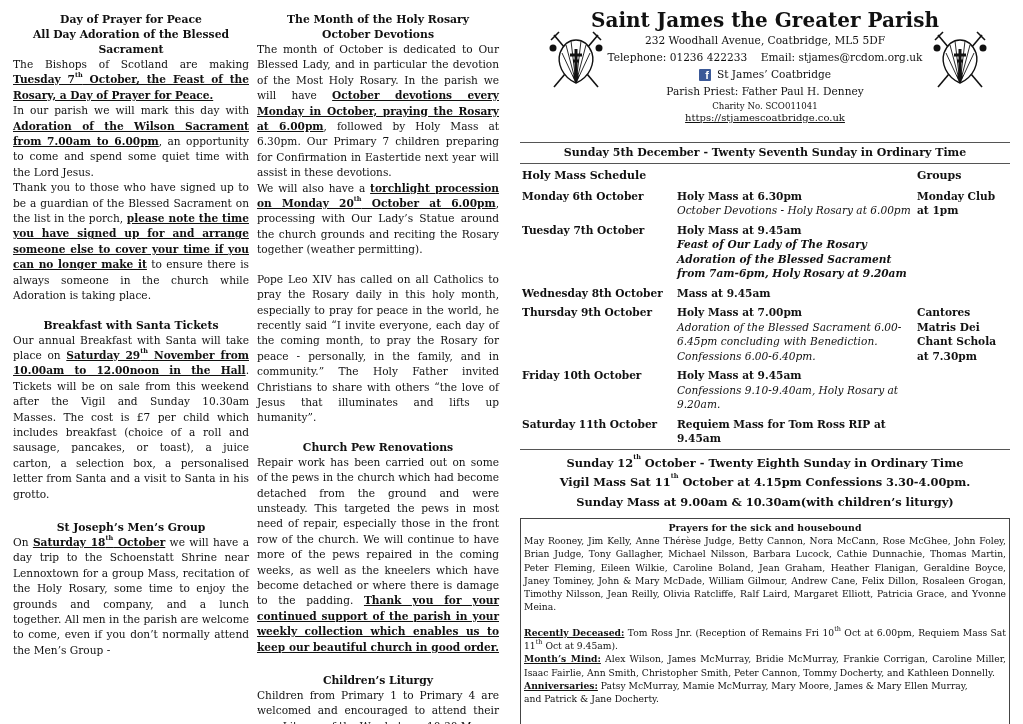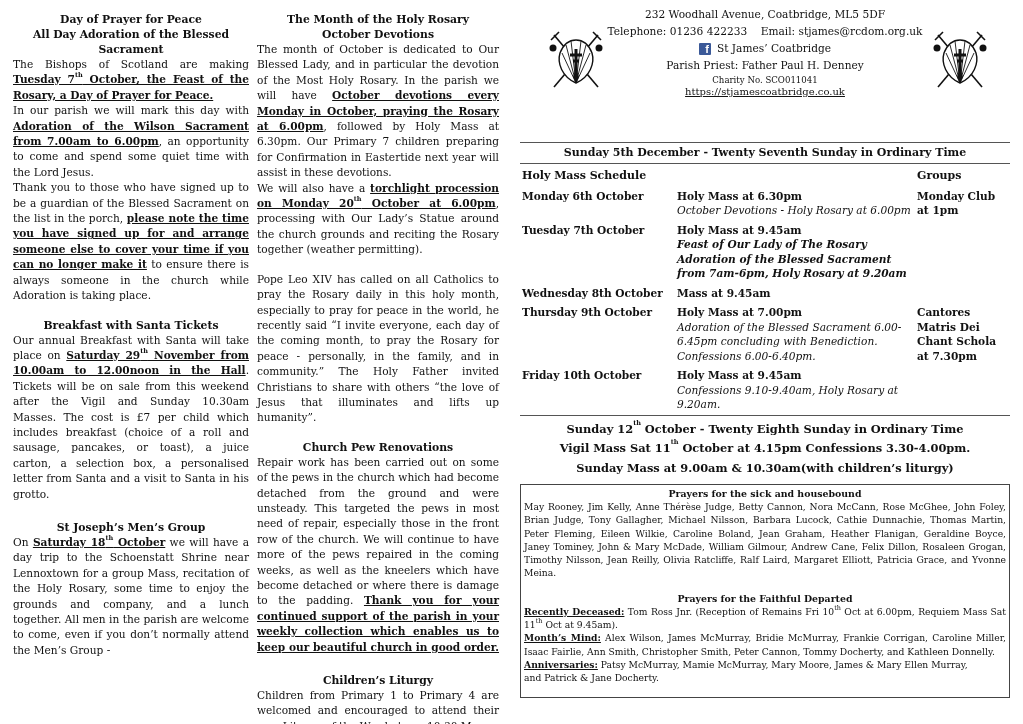--- a/index.html
+++ b/index.html
@@ -122,20 +122,21 @@
         <line x1="28" y1="52" x2="14" y2="22"></line>
         <line x1="28" y1="52" x2="18" y2="14"></line>
         <line x1="28" y1="52" x2="23" y2="10"></line>
         <line x1="28" y1="52" x2="33" y2="10"></line>
         <line x1="28" y1="52" x2="38" y2="14"></line>
         <line x1="28" y1="52" x2="42" y2="22"></line>
       </g>
       <path d="M28 18 L28 48 M22 24 L34 24 M25 30 L31 30" stroke="#111" stroke-width="3"></path>
       <path d="M28 38 L25 46 L28 52 L31 46 Z" fill="#111"></path>
     </svg>
+    <div class="parish-title">Saint James the Greater Parish</div>
     <div class="hline">232 Woodhall Avenue, Coatbridge, ML5 5DF</div>
     <div class="hline">
       <span>Telephone: 01236 422233</span>&nbsp;&nbsp;&nbsp;
       <span>Email: stjames@rcdom.org.uk</span>
     </div>
     <div class="fbrow">
       <span class="fb">f</span>
       <span>St James’ Coatbridge</span>
     </div>
     <div class="hline">Parish Priest: Father Paul H. Denney</div>
@@ -189,35 +190,41 @@
           <td class="grp">Cantores Matris Dei Chant Schola at 7.30pm</td>
         </tr>
         <tr style="height: 38px;">
           <td class="day">Friday 10th October</td>
           <td class="main">
             <div class="mass">Holy Mass at 9.45am</div>
             <div class="it">Confessions 9.10-9.40am, Holy Rosary at 9.20am.</div>
           </td>
           <td class="grp"></td>
         </tr>
+        <tr>
+          <td class="day">Saturday 11th October</td>
+          <td class="main">
+            <div class="mass">Requiem Mass for Tom Ross RIP at 9.45am</div>
+          </td>
+          <td class="grp"></td>
+        </tr>
       </tbody>
   </table>
 
   <div class="rule" style="margin-top:-2px"></div>
 
   <div class="next">
     <div><span>Sunday 12</span><sup>th</sup><span> October - Twenty Eighth Sunday in Ordinary Time</span></div>
     <div><span>Vigil Mass Sat 11</span><sup>th</sup><span> October at 4.15pm Confessions 3.30-4.00pm.</span></div>
     <div>Sunday Mass at 9.00am &amp; 10.30am(with children’s liturgy)</div>
   </div>
 
   <div class="box">
     <div class="bh">Prayers for the sick and housebound</div>
     <div>May Rooney, Jim Kelly, Anne Thérèse Judge, Betty Cannon, Nora McCann, Rose McGhee, John Foley, Brian Judge, Tony Gallagher, Michael Nilsson, Barbara Lucock, Cathie Dunnachie, Thomas Martin, Peter Fleming, Eileen Wilkie, Caroline Boland, Jean Graham, Heather Flanigan, Geraldine Boyce, Janey Tominey, John &amp; Mary McDade, William Gilmour, Andrew Cane, Felix Dillon, Rosaleen Grogan, Timothy Nilsson, Jean Reilly, Olivia Ratcliffe, Ralf Laird, Margaret Elliott, Patricia Grace, and Yvonne Meina.</div>
     <div class="gap"></div>
-    <div class="bh">Prayers for the Faithful Departed</div>
     <div><b>Recently Deceased:</b><span> Tom Ross Jnr. (Reception of Remains Fri 10</span><sup>th</sup><span> Oct at 6.00pm, Requiem Mass Sat 11</span><sup>th</sup><span> Oct at 9.45am).</span></div>
     <div><b>Month’s Mind:</b><span> Alex Wilson, James McMurray, Bridie McMurray, Frankie Corrigan, Caroline Miller, Isaac Fairlie, Ann Smith, Christopher Smith, Peter Cannon, Tommy Docherty, and Kathleen Donnelly.</span></div>
     <div class="left-al"><b>Anniversaries:</b><span> Patsy McMurray, Mamie McMurray, Mary Moore, James &amp; Mary Ellen Murray,</span></div>
     <div class="left-al">and Patrick &amp; Jane Docherty.</div>
 
   </div>
 </div>
 
 </body></html>

